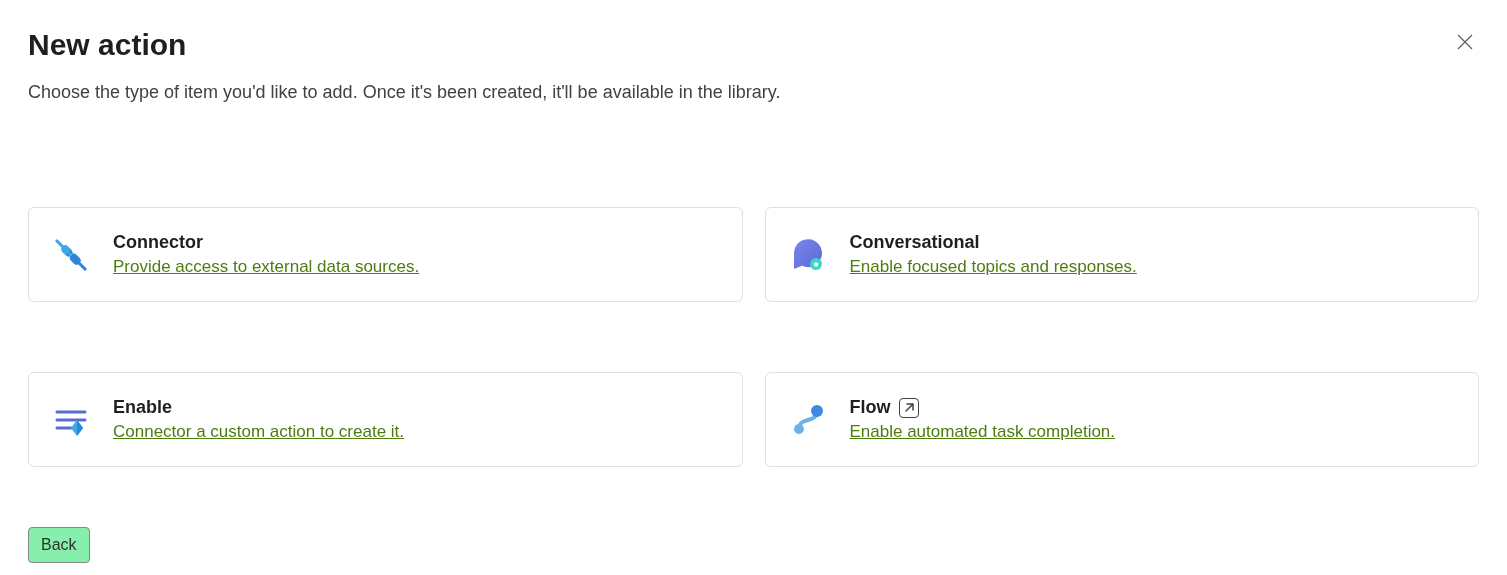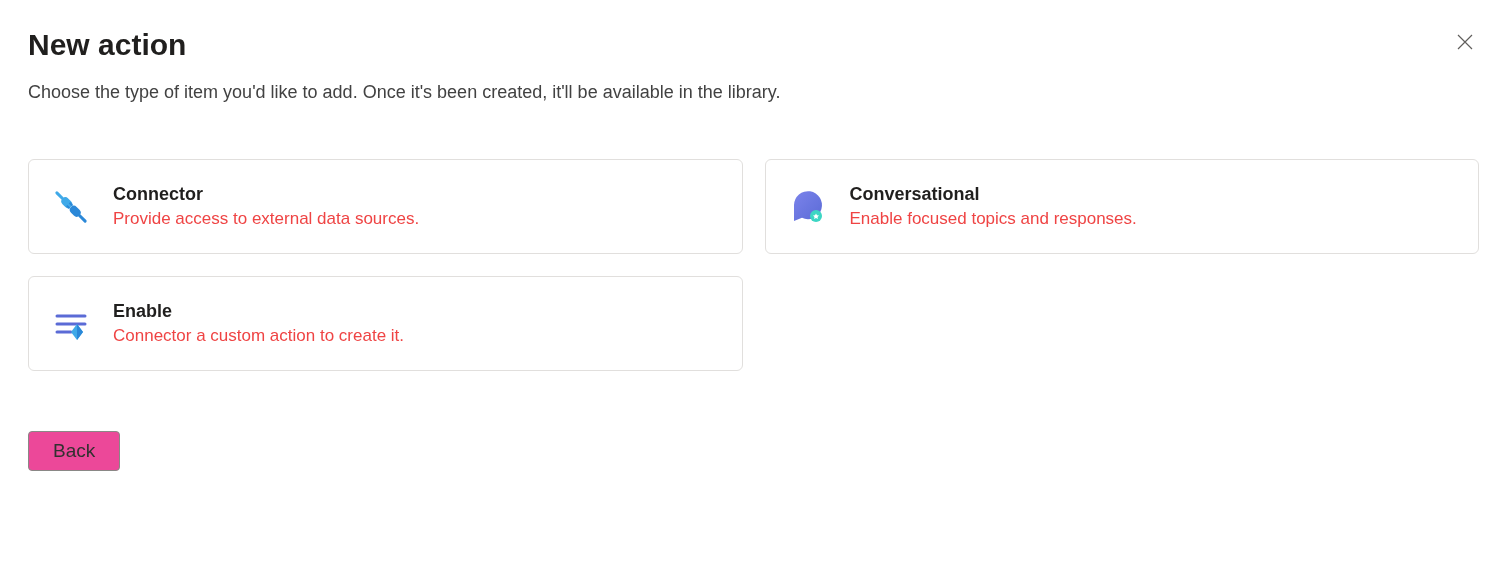--- a/index.html
+++ b/index.html
@@ -49,20 +49,21 @@
     .card {
       border: 1px solid #e1dfdd;
       border-radius: 6px;
       padding: 24px 20px;
       display: flex;
       align-items: center;
       gap: 20px;
       cursor: pointer;
       background: #ffffff;
       transition: border-color 0.1s, box-shadow 0.1s;
+      margin-top: 48px;
     }
     .card-icon {
       flex-shrink: 0;
       width: 44px;
       height: 44px;
       display: flex;
       align-items: center;
       justify-content: center;
     }
     .card-text {
@@ -72,40 +73,41 @@
       font-size: 18px;
       font-weight: 600;
       color: #201f1e;
       margin-bottom: 4px;
       display: flex;
       align-items: center;
       gap: 8px;
     }
     .card-desc {
       font-size: 17px;
-      color: #ef4444;
+      color: #4d7c0f;
+      text-decoration: underline;
     }
     .external-badge {
       display: inline-flex;
       align-items: center;
       justify-content: center;
       width: 20px;
       height: 20px;
       border: 1.5px solid #424242;
       border-radius: 4px;
     }
     .footer {
       display: flex;
     }
     .back-btn {
       border: 1px solid #8a8886;
-      background: #ec4899;
+      background: #86efac;
       border-radius: 4px;
-      padding: 8px 24px;
-      font-size: 19px;
+      padding: 8px 12px;
+      font-size: 16px;
       font-family: inherit;
       cursor: pointer;
       color: #323130;
     }
   </style>
 </head>
 <body>
 
 <div class="header-row">
   <h1 class="page-title">New action</h1>
@@ -170,18 +172,38 @@
         <path d="M 26 20 L 32 28 L 26 36 L 20 28 Z" fill="#3fa9e8"></path>
         <path d="M 26 20 L 32 28 L 26 36" fill="#2b88d8"></path>
       </svg>
     </div>
     <div class="card-text">
       <div class="card-title">Enable</div>
       <div class="card-desc">Connector a custom action to create it.</div>
     </div>
   </div>
 
+  <div class="card">
+    <div class="card-icon">
+      <svg width="40" height="40" viewBox="0 0 40 40">
+        <path d="M 11 29 C 11 16, 29 24, 29 11" stroke="#6fb1e6" stroke-width="4" fill="none" stroke-linecap="round"></path>
+        <circle cx="29" cy="11" r="6" fill="#3f8ae0"></circle>
+        <circle cx="11" cy="29" r="5" fill="#6fb1e6"></circle>
+      </svg>
+    </div>
+    <div class="card-text">
+      <div class="card-title">
+        <span>Flow</span>
+        <span class="external-badge">
+          <svg width="12" height="12" viewBox="0 0 12 12">
+            <path d="M4 2 H10 V8 M10 2 L3 9" stroke="#424242" stroke-width="1.5" fill="none" stroke-linecap="round" stroke-linejoin="round"></path>
+          </svg>
+        </span>
+      </div>
+      <div class="card-desc">Enable automated task completion.</div>
+    </div>
+  </div>
 
 </div>
 
 <div class="footer">
   <button class="back-btn">Back</button>
 </div>
 
 </body></html>

